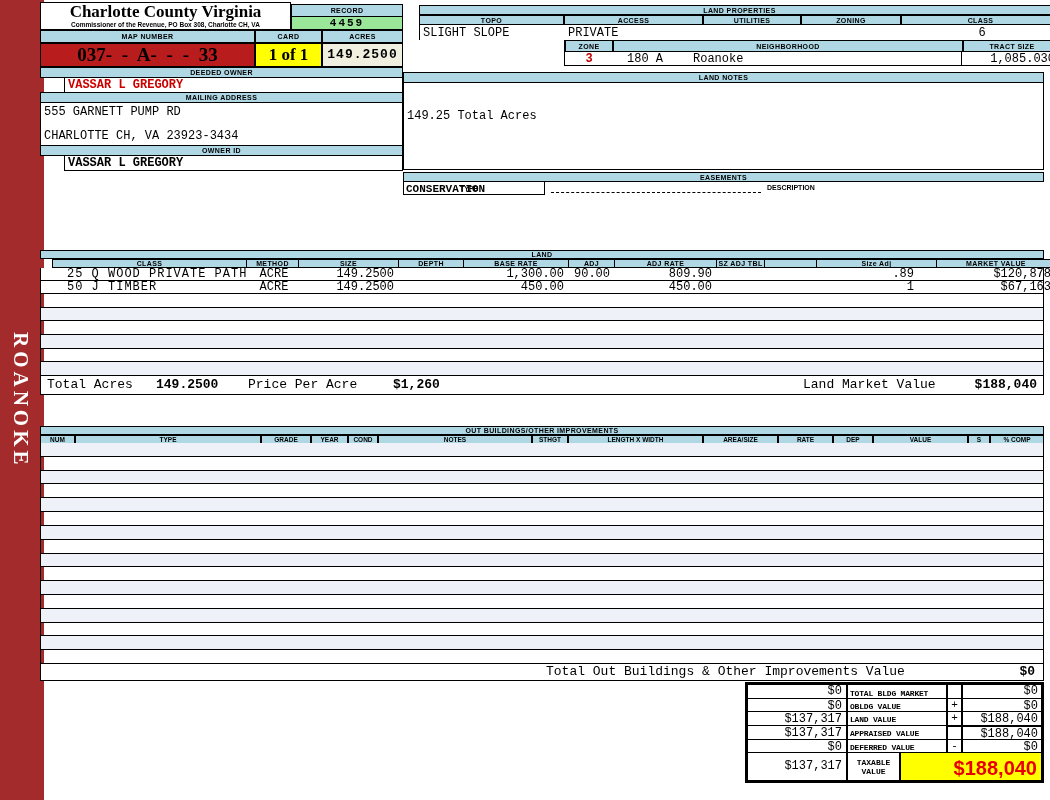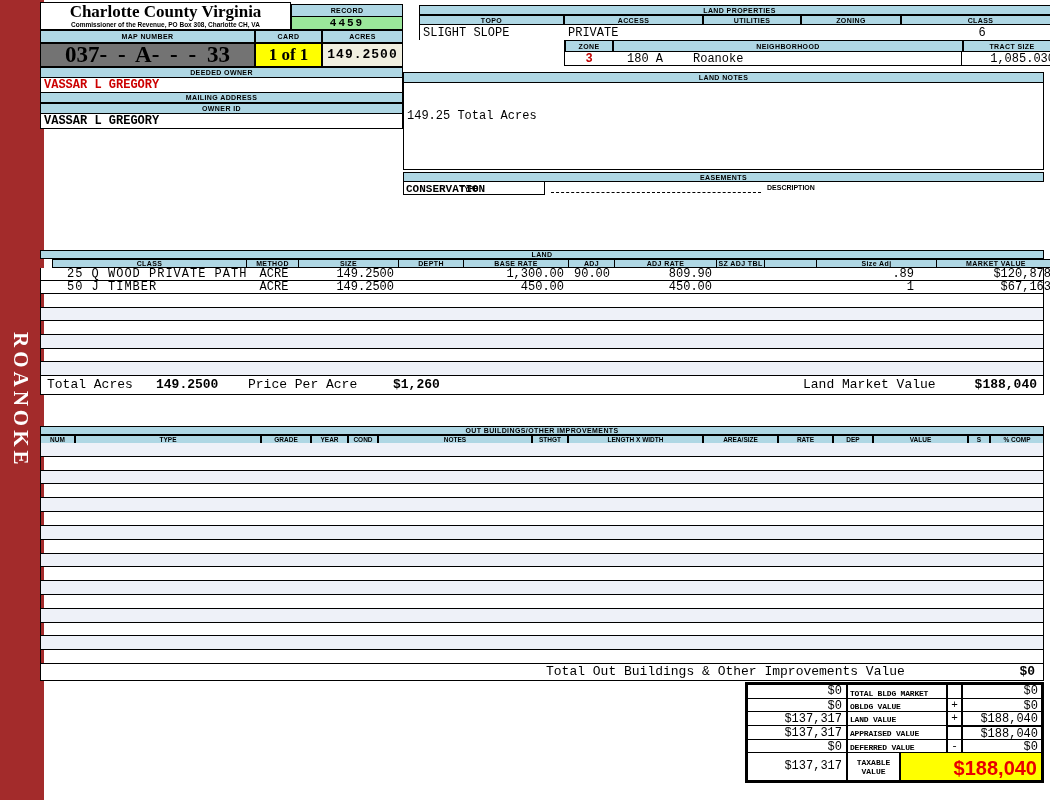--- a/index.html
+++ b/index.html
@@ -20,32 +20,32 @@
   #title-box { left:40px; top:2px; width:251px; height:28px; border:1px solid #000; background:#fff; text-align:center; }
   #title-box .county { font-family:"Liberation Serif",serif; font-weight:bold; font-size:17px; line-height:18px; }
   #title-box .sub { font-size:6.5px; font-weight:bold; line-height:7px; }
   #record-block { left:291px; top:4px; width:112px; }
   #record-block .hdrbar { height:13px; }
   #record-block .val { height:13px; border:1px solid #000; border-top:none; background:#9AE79A;
     font-weight:bold; font-size:11px; letter-spacing:2px; text-align:center; line-height:12px; }
 
   #id-headers { left:40px; top:30px; width:363px; height:13px; display:grid; grid-template-columns:215px 67px 81px; }
   #id-values  { left:40px; top:43px; width:363px; height:24px; display:grid; grid-template-columns:215px 67px 81px; }
-  #id-values .mapno { background:#737373; border:1px solid #000; font-family:"Liberation Serif",serif;
-     font-weight:bold; font-size:23px; text-align:center; line-height:22px; word-spacing:5px; }
+  #id-values .mapno { background:#b91c1c; border:1px solid #000; font-family:"Liberation Serif",serif;
+     font-weight:bold; font-size:19px; text-align:center; line-height:22px; word-spacing:5px; }
   #id-values .card { background:#FFFF00; border:1px solid #000; font-family:"Liberation Serif",serif;
      font-weight:bold; font-size:17px; text-align:center; line-height:22px; }
   #id-values .acres { background:#F0EFE0; border:1px solid #000; font-weight:bold; font-size:13px;
      letter-spacing:1px; text-align:center; line-height:22px; }
 
   
   #owner-stack { left:40px; top:67px; width:363px; }
   #owner-stack .hdrbar { height:11px; }
   #owner-stack .val { height:14px; background:#fff; border-left:1px solid #000; border-right:1px solid #000;
-     font-weight:bold; font-size:12px; padding-left:3px; line-height:14px; }
+     font-weight:bold; font-size:12px; padding-left:3px; line-height:14px;margin-left:24px; }
   #owner-stack .owner-red { color:#CC0000; }
   #owner-stack .addr { height:42px; background:#fff; border-left:1px solid #000; border-right:1px solid #000;
      font-size:12px; padding:2px 0 2px 3px; display:flex; flex-direction:column; justify-content:space-between; }
   #owner-stack .ownerid { height:15px; border-bottom:1px solid #000; }
 
   
   #land-props { left:403px; top:5px; width:641px;margin-left:16px; }
   #lp-title { height:10px; }
   #lp-cols { display:grid; grid-template-columns:145px 139px 98px 100px 159px; height:10px; }
   #lp-vals { position:relative; height:15px; border-left:1px solid #000; border-right:1px solid #000; background:#fff; font-size:12px; }
@@ -151,20 +151,24 @@
 <div id="id-values" class="abs">
   <div class="mapno">037- - A- - - 33</div>
   <div class="card">1 of 1</div>
   <div class="acres mono">149.2500</div>
 </div>
 
 <div id="owner-stack" class="abs">
   <div class="hdrbar">DEEDED OWNER</div>
   <div class="val mono owner-red">VASSAR L GREGORY</div>
   <div class="hdrbar">MAILING ADDRESS</div>
+  <div class="addr mono">
+    <div>555 GARNETT PUMP RD</div>
+    <div>CHARLOTTE CH, VA 23923-3434</div>
+  </div>
   <div class="hdrbar">OWNER ID</div>
   <div class="val mono ownerid">VASSAR L GREGORY</div>
 </div>
 
 <div id="land-props" class="abs">
   <div id="lp-title" class="hdrbar">LAND PROPERTIES</div>
   <div id="lp-cols">
     <div class="hdrbar">TOPO</div>
     <div class="hdrbar">ACCESS</div>
     <div class="hdrbar">UTILITIES</div>

